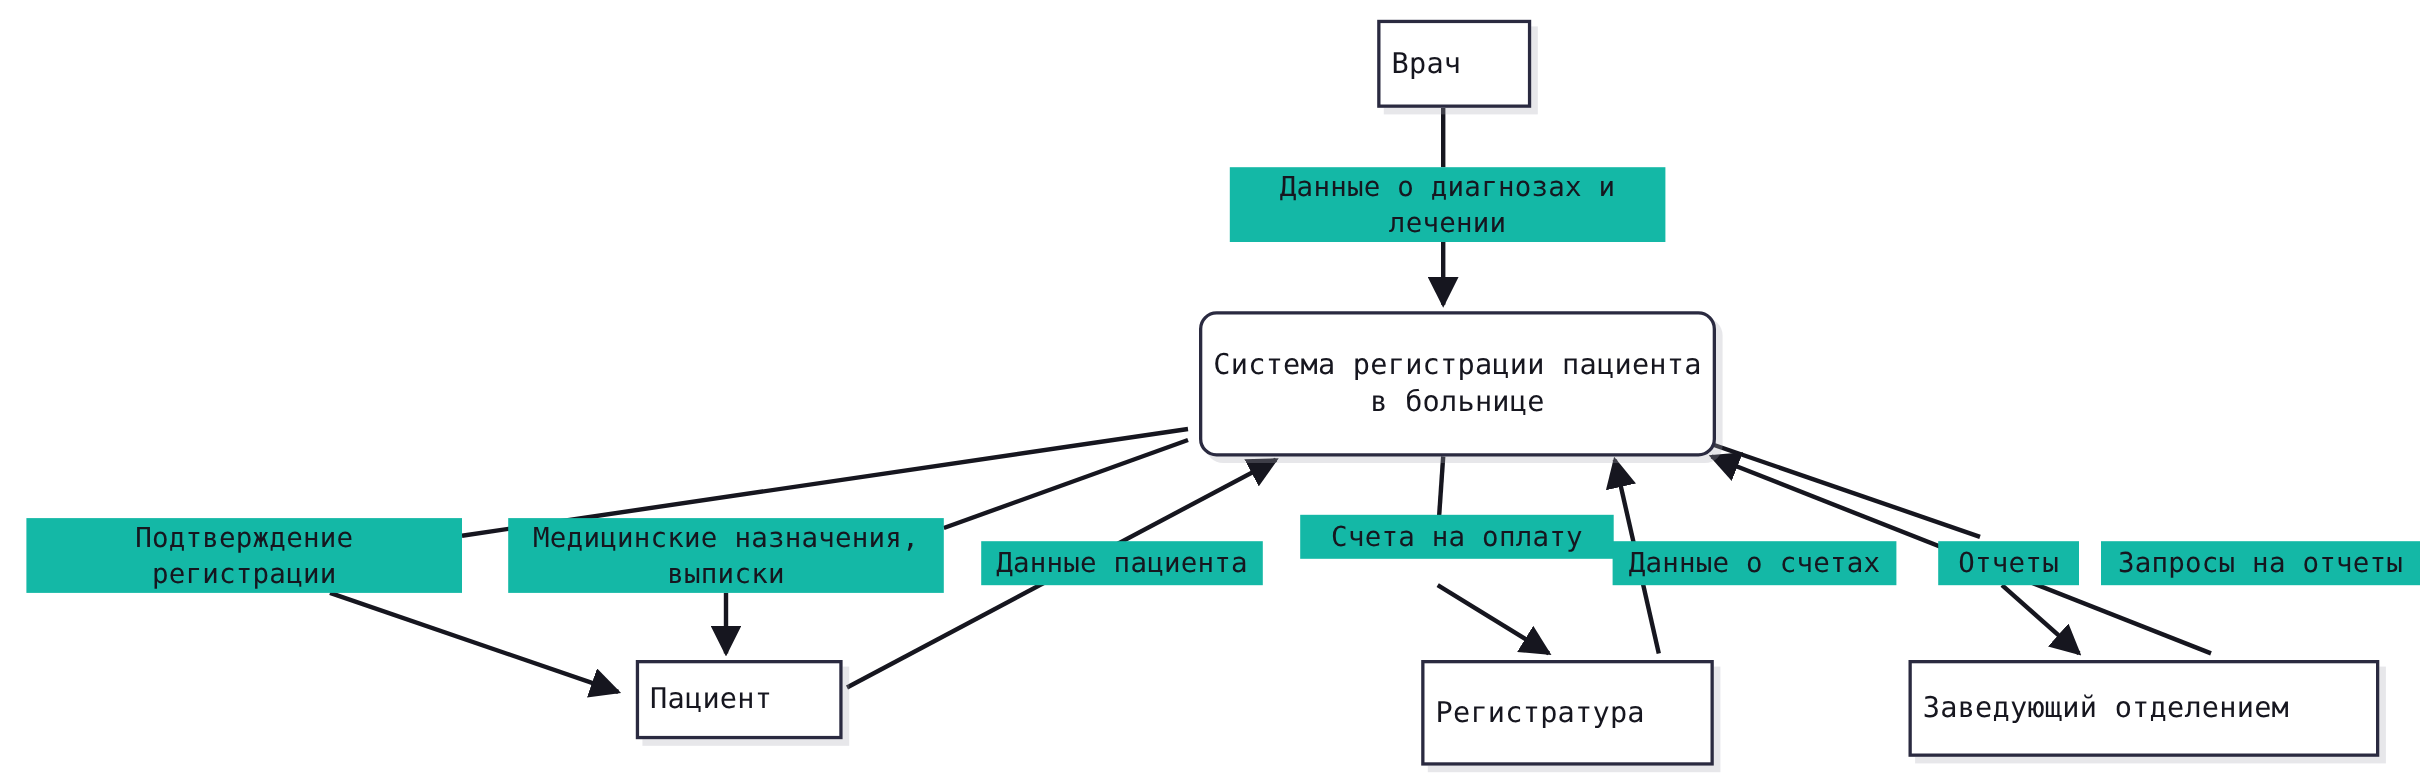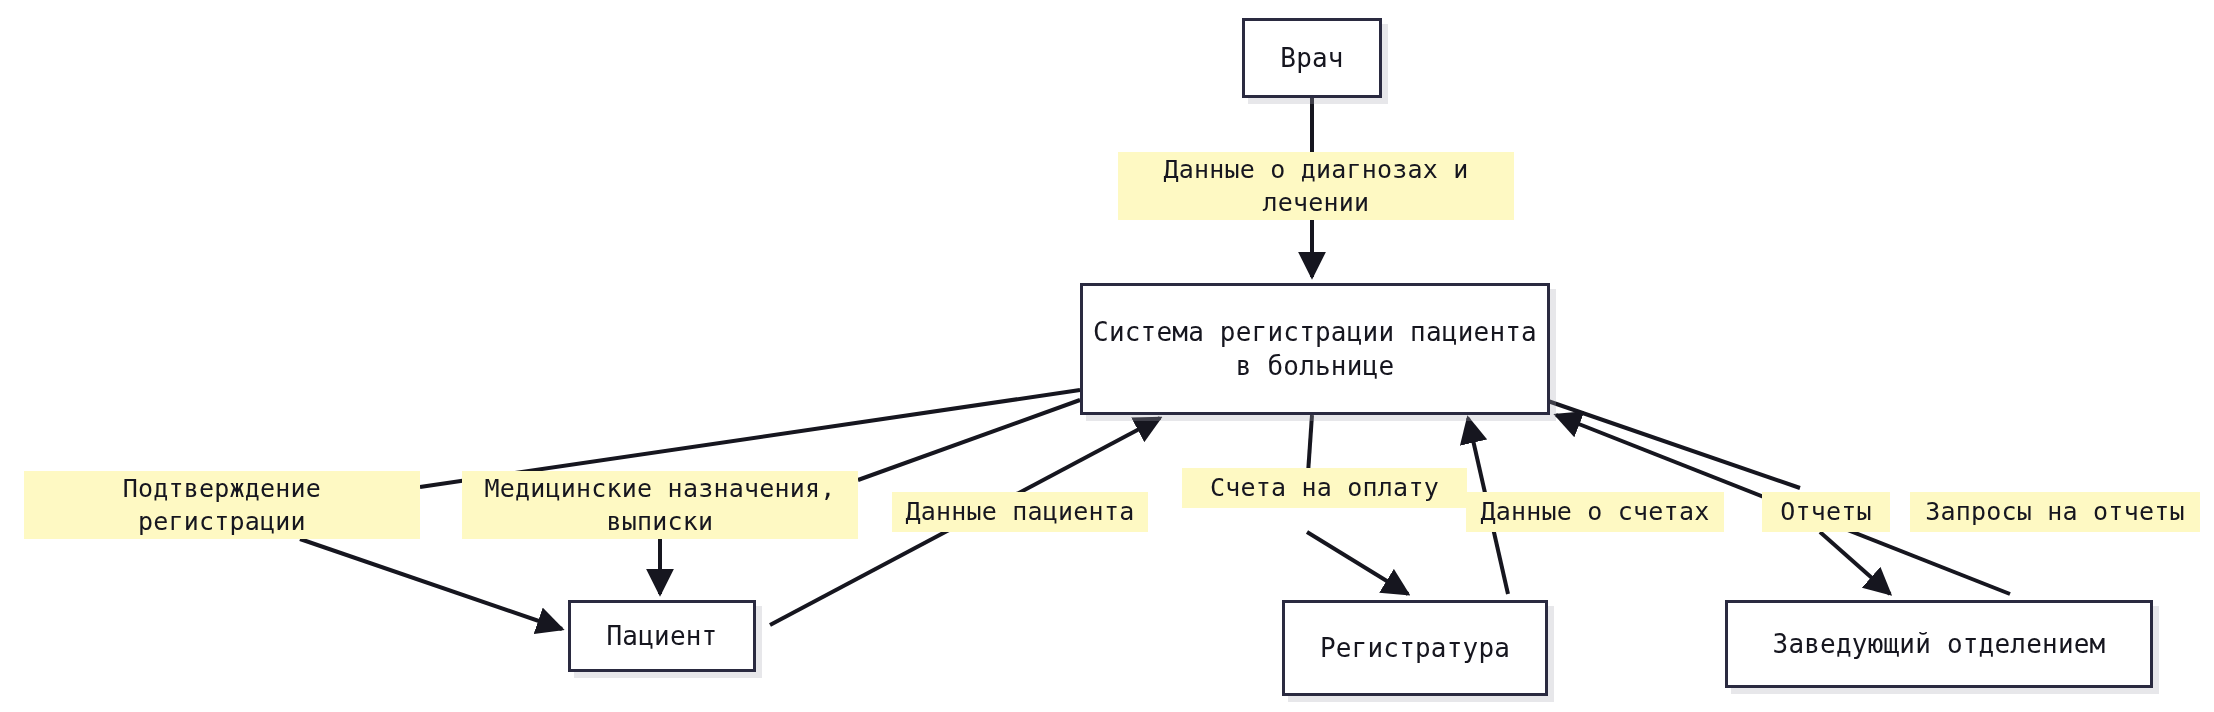--- a/index.html
+++ b/index.html
@@ -23,39 +23,40 @@
     top: 0;
     width: 2214px;
     height: 712px;
     pointer-events: none;
   }
   .node {
     position: absolute;
     box-sizing: border-box;
     display: flex;
     align-items: center;
-    justify-content: center;
+    justify-content: flex-start;
     text-align: center;
     background: #ffffff;
     border: 3px solid #2a2a40;
     color: #16161f;
     font-size: 26px;
     line-height: 1.32;
     letter-spacing: 0.2px;
     padding: 4px 10px;
     box-shadow: 6px 6px 0 rgba(170,170,180,0.28);
+    margin-left: 10px;
   }
   .edge-label {
     position: absolute;
     box-sizing: border-box;
     display: flex;
     align-items: center;
     justify-content: center;
     text-align: center;
-    background: #fef9c3;
+    background: #14b8a6;
     color: #16161f;
     font-size: 25px;
     line-height: 1.34;
     letter-spacing: 0.2px;
     padding: 3px 8px;
     border: none;
   }
 </style>
 </head>
 <body>
@@ -91,21 +92,21 @@
     <line x1="1545" y1="400" x2="1800" y2="488" stroke="#16161f" stroke-width="4"></line>
     <line x1="1820" y1="532" x2="1890" y2="594" stroke="#16161f" stroke-width="4" marker-end="url(#arrow)"></line>
 
     <line x1="2010" y1="594" x2="1556" y2="415" stroke="#16161f" stroke-width="4" marker-end="url(#arrow)"></line>
   </svg>
 
   <div class="node" style="left:1242px;top:18px;width:140px;height:80px;">
     <span>Врач</span>
   </div>
 
-  <div class="node" style="left:1080px;top:283px;width:470px;height:132px;">
+  <div class="node" style="left:1080px;top:283px;width:470px;height:132px;border-radius:16px;">
     <span>Система регистрации пациента в больнице</span>
   </div>
 
   <div class="node" style="left:568px;top:600px;width:188px;height:72px;">
     <span>Пациент</span>
   </div>
 
   <div class="node" style="left:1282px;top:600px;width:266px;height:96px;">
     <span>Регистратура</span>
   </div>

